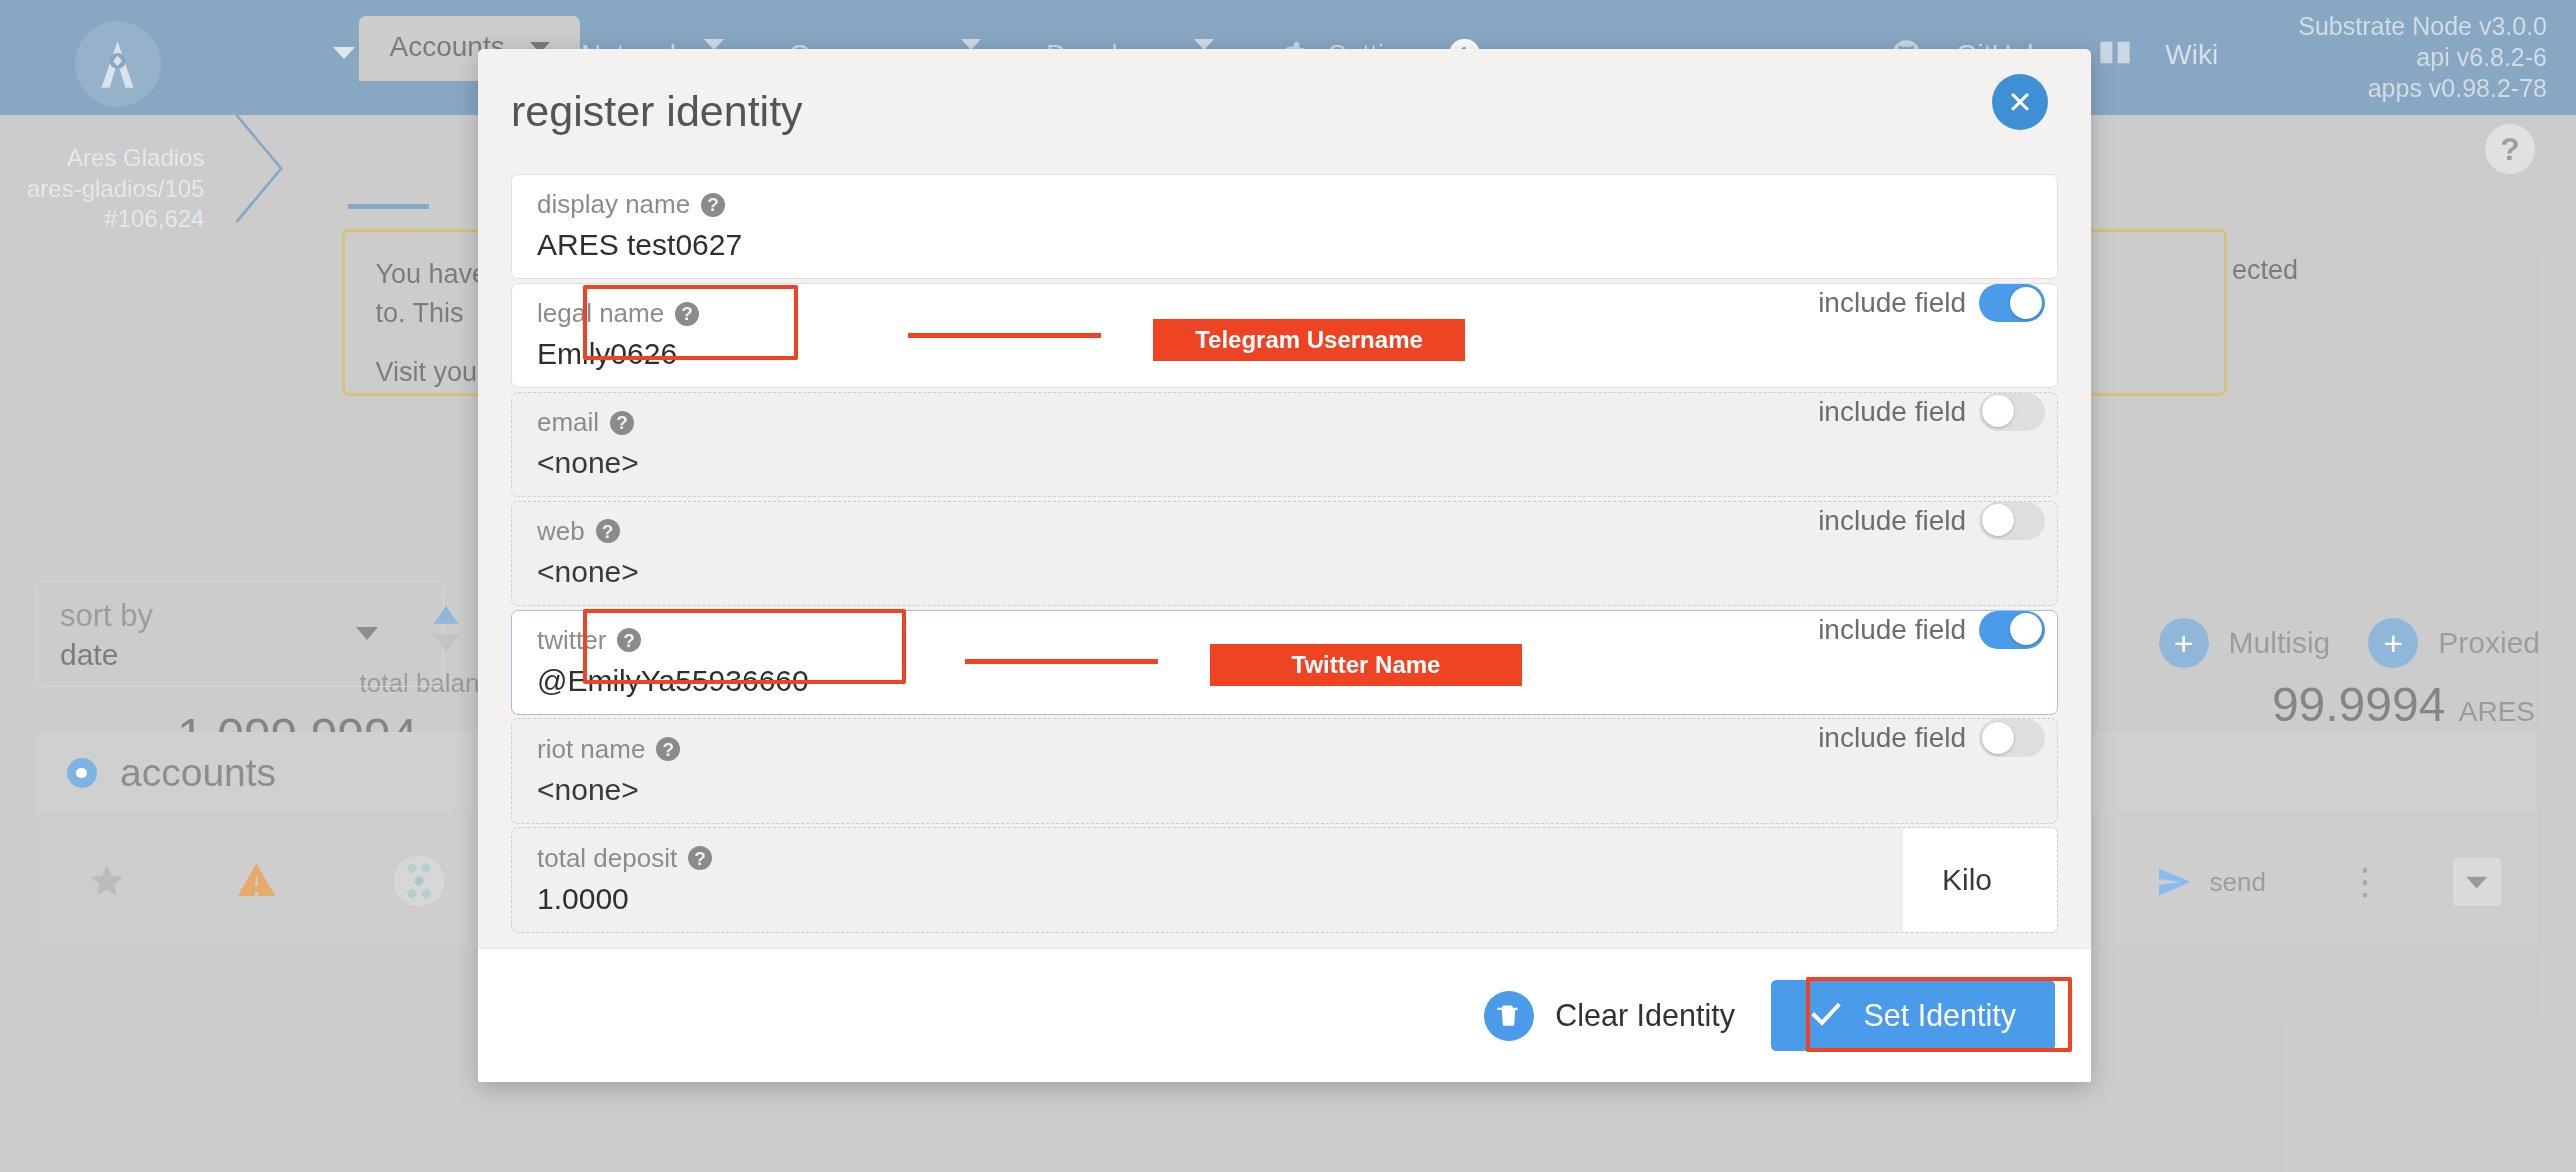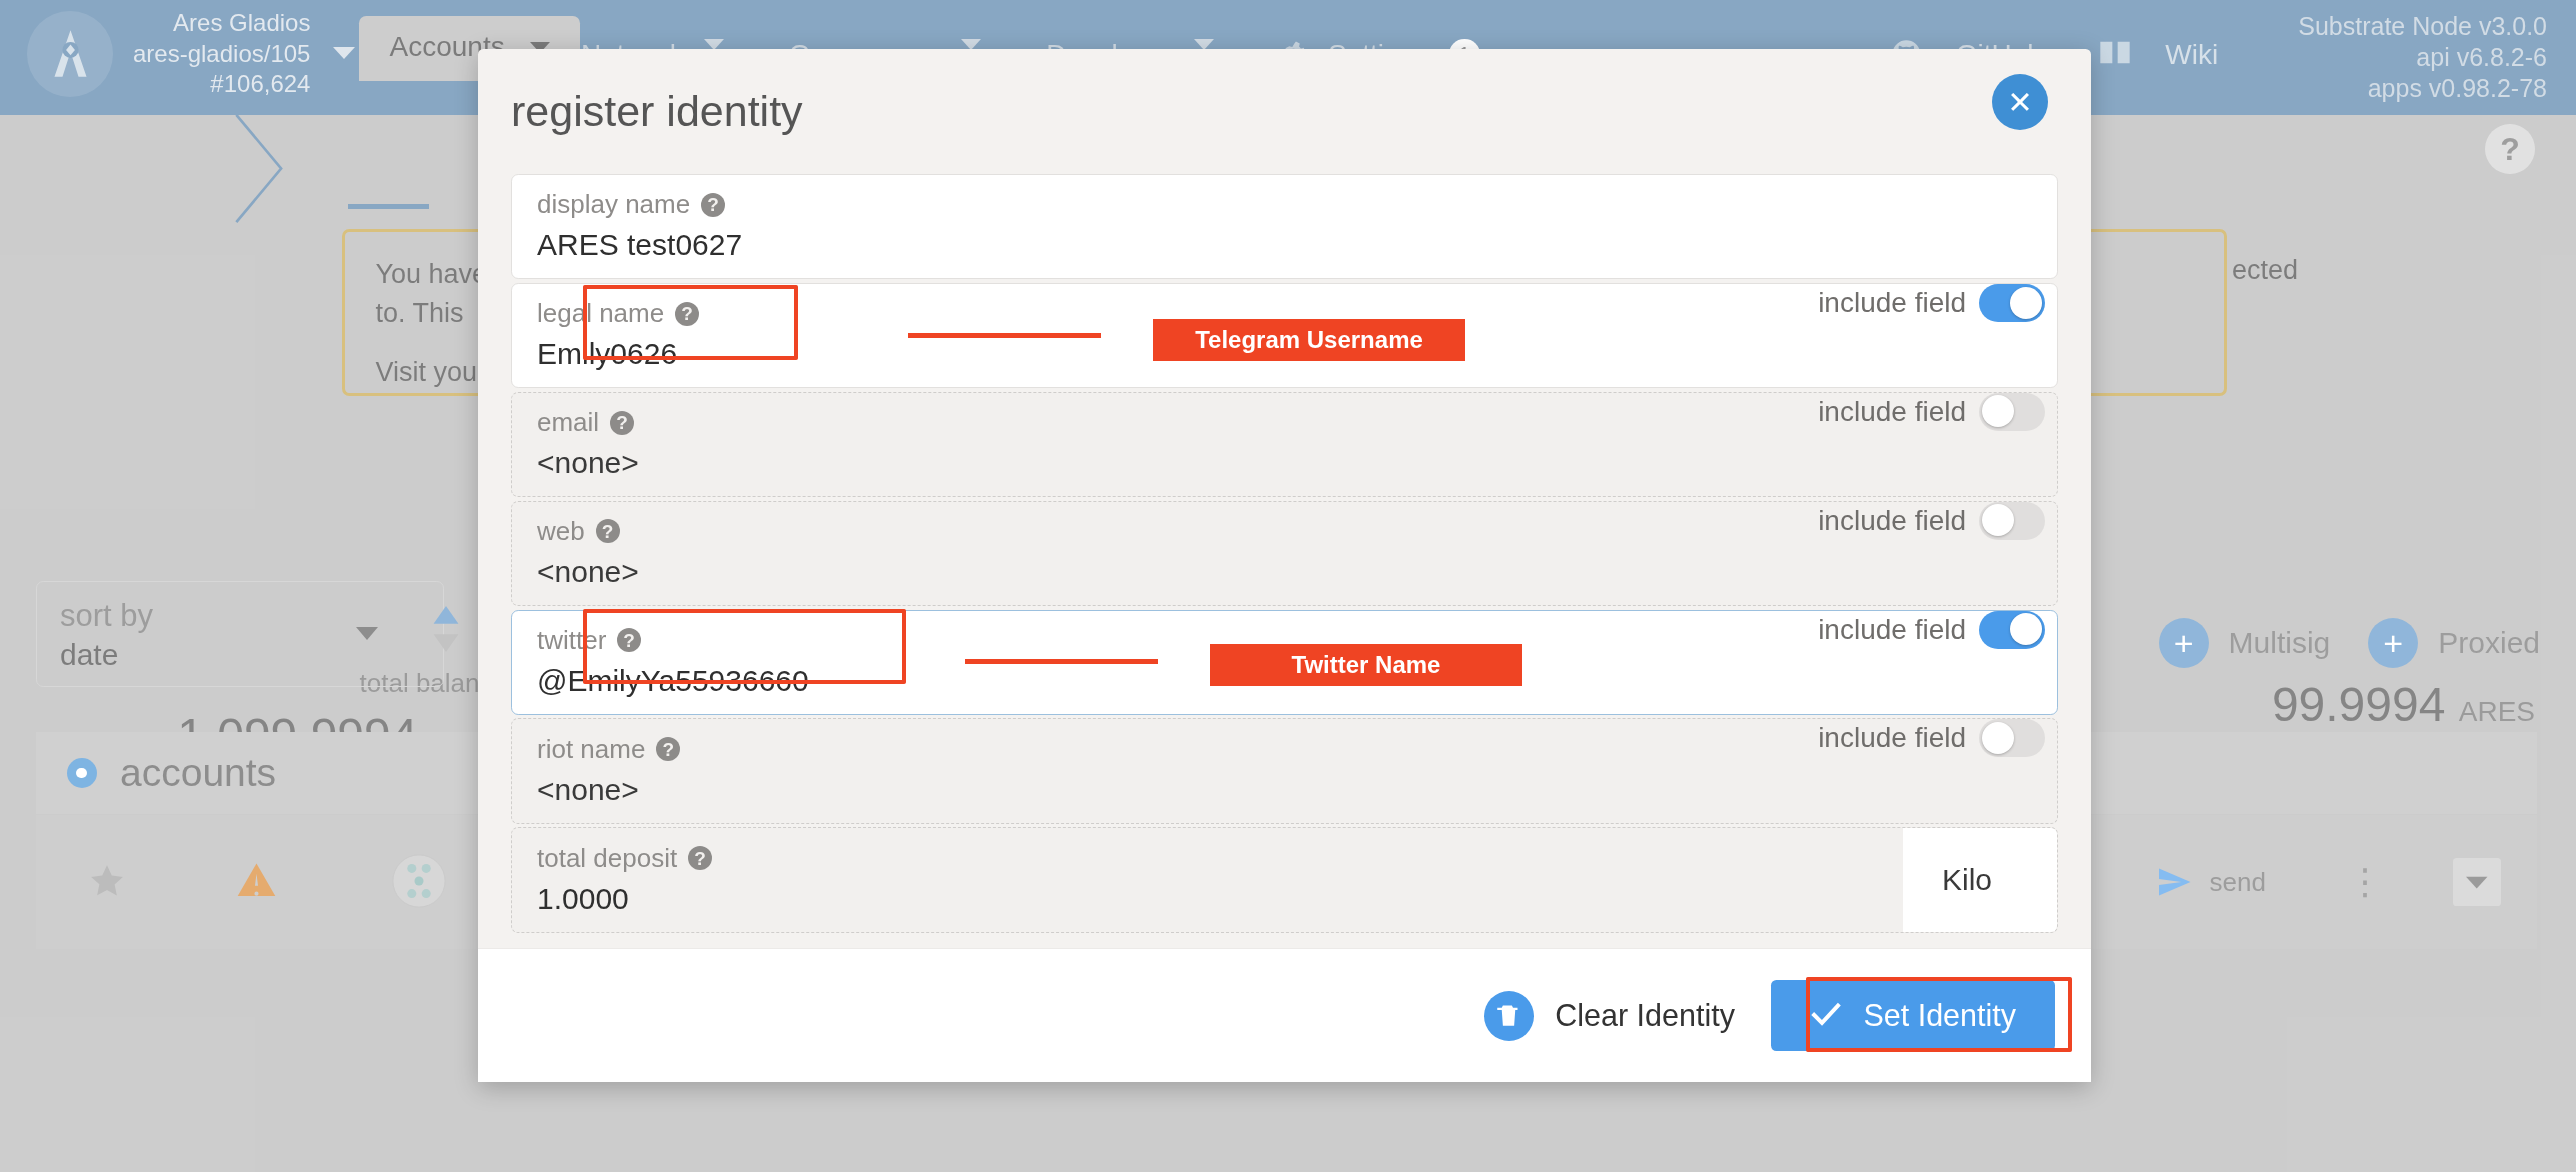--- a/index.html
+++ b/index.html
@@ -10,21 +10,21 @@
   }
   .app { position: relative; width: 2576px; height: 1172px; }
 
   
   .bg { position: absolute; inset: 0; background: #f5f4f2; }
 
   .topbar {
     position: absolute; left: 0; top: 0; width: 2576px; height: 115px;
     background: #4e7ca6;
   }
-  .brand { position: absolute; left: 27px; top: 8px; display: flex; align-items: center; gap: 20px; }
+  .brand { position: absolute; left: 27px; top: 21px; display: flex; align-items: center; gap: 36px; flex-direction: column; }
   .brand-logo {
     width: 86px; height: 86px; border-radius: 50%;
     background: rgba(255,255,255,0.12);
     display: flex; align-items: center; justify-content: center;
     position: relative;
   }
   .brand-logo svg { width: 57px; height: 57px; }
   .brand-text {
     text-align: right; color: #d6dfe8; font-size: 24px; line-height: 30.5px;
     font-weight: 400; padding-right: 3.6px;

